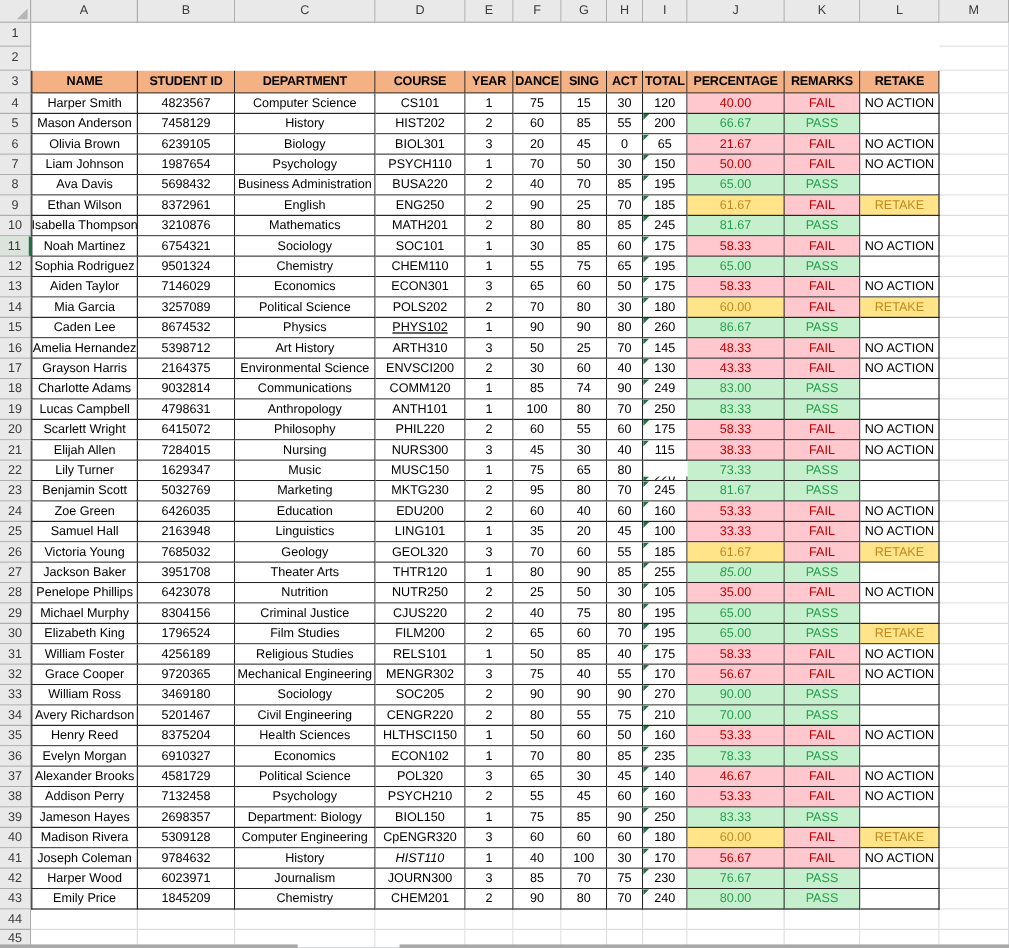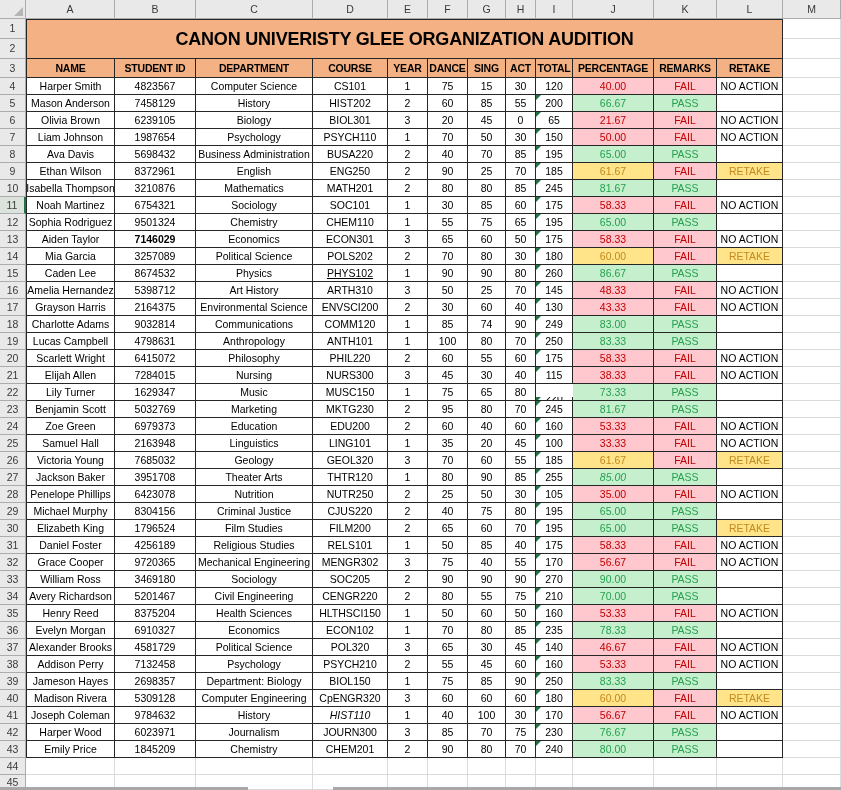--- a/index.html
+++ b/index.html
@@ -45,21 +45,20 @@
     <div class="c ch" style="grid-area: 1 / 7;">F</div>
     <div class="c ch" style="grid-area: 1 / 8;">G</div>
     <div class="c ch" style="grid-area: 1 / 9;">H</div>
     <div class="c ch" style="grid-area: 1 / 10;">I</div>
     <div class="c ch" style="grid-area: 1 / 11;">J</div>
     <div class="c ch" style="grid-area: 1 / 12;">K</div>
     <div class="c ch" style="grid-area: 1 / 13;">L</div>
     <div class="c ch" style="grid-area: 1 / 14;">M</div>
     <div class="c rh" style="grid-area: 2 / 1;">1</div>
     <div class="c rh" style="grid-area: 3 / 1;">2</div>
-    <div class="c title bl" style="grid-area: 2 / 2 / span 2 / span 12;">CANON UNIVERISTY GLEE ORGANIZATION AUDITION</div>
     <div class="c g" style="grid-area: 2 / 14;"></div>
     <div class="c g" style="grid-area: 3 / 14;"></div>
     <div class="c rh" style="grid-area: 4 / 1;">3</div>
     <div class="c hd bl" style="grid-area: 4 / 2;">NAME</div>
     <div class="c hd" style="grid-area: 4 / 3;">STUDENT ID</div>
     <div class="c hd" style="grid-area: 4 / 4;">DEPARTMENT</div>
     <div class="c hd" style="grid-area: 4 / 5;">COURSE</div>
     <div class="c hd" style="grid-area: 4 / 6;">YEAR</div>
     <div class="c hd" style="grid-area: 4 / 7;">DANCE</div>
     <div class="c hd" style="grid-area: 4 / 8;">SING</div>
@@ -190,21 +189,21 @@
     <div class="c tcell" style="grid-area: 13 / 7;">55</div>
     <div class="c tcell" style="grid-area: 13 / 8;">75</div>
     <div class="c tcell" style="grid-area: 13 / 9;">65</div>
     <div class="c tcell" style="grid-area: 13 / 10;">195<span class="tri"></span></div>
     <div class="c tcell f-green" style="grid-area: 13 / 11;">65.00</div>
     <div class="c tcell f-green" style="grid-area: 13 / 12;">PASS</div>
     <div class="c tcell" style="grid-area: 13 / 13;"></div>
     <div class="c g" style="grid-area: 13 / 14;"></div>
     <div class="c rh" style="grid-area: 14 / 1;">13</div>
     <div class="c tcell bl" style="grid-area: 14 / 2;">Aiden Taylor</div>
-    <div class="c tcell" style="grid-area: 14 / 3; font-weight: bold;">7146029</div>
+    <div class="c tcell" style="grid-area: 14 / 3;">7146029</div>
     <div class="c tcell" style="grid-area: 14 / 4;">Economics</div>
     <div class="c tcell" style="grid-area: 14 / 5;">ECON301</div>
     <div class="c tcell" style="grid-area: 14 / 6;">3</div>
     <div class="c tcell" style="grid-area: 14 / 7;">65</div>
     <div class="c tcell" style="grid-area: 14 / 8;">60</div>
     <div class="c tcell" style="grid-area: 14 / 9;">50</div>
     <div class="c tcell" style="grid-area: 14 / 10;">175<span class="tri"></span></div>
     <div class="c tcell f-pink" style="grid-area: 14 / 11;">58.33</div>
     <div class="c tcell f-pink" style="grid-area: 14 / 12;">FAIL</div>
     <div class="c tcell" style="grid-area: 14 / 13;">NO ACTION</div>
@@ -344,21 +343,21 @@
     <div class="c tcell" style="grid-area: 24 / 7;">95</div>
     <div class="c tcell" style="grid-area: 24 / 8;">80</div>
     <div class="c tcell" style="grid-area: 24 / 9;">70</div>
     <div class="c tcell" style="grid-area: 24 / 10;">245<span class="tri"></span></div>
     <div class="c tcell f-green" style="grid-area: 24 / 11;">81.67</div>
     <div class="c tcell f-green" style="grid-area: 24 / 12;">PASS</div>
     <div class="c tcell" style="grid-area: 24 / 13;"></div>
     <div class="c g" style="grid-area: 24 / 14;"></div>
     <div class="c rh" style="grid-area: 25 / 1;">24</div>
     <div class="c tcell bl" style="grid-area: 25 / 2;">Zoe Green</div>
-    <div class="c tcell" style="grid-area: 25 / 3;">6979373</div>
+    <div class="c tcell" style="grid-area: 25 / 3;">6426035</div>
     <div class="c tcell" style="grid-area: 25 / 4;">Education</div>
     <div class="c tcell" style="grid-area: 25 / 5;">EDU200</div>
     <div class="c tcell" style="grid-area: 25 / 6;">2</div>
     <div class="c tcell" style="grid-area: 25 / 7;">60</div>
     <div class="c tcell" style="grid-area: 25 / 8;">40</div>
     <div class="c tcell" style="grid-area: 25 / 9;">60</div>
     <div class="c tcell" style="grid-area: 25 / 10;">160<span class="tri"></span></div>
     <div class="c tcell f-pink" style="grid-area: 25 / 11;">53.33</div>
     <div class="c tcell f-pink" style="grid-area: 25 / 12;">FAIL</div>
     <div class="c tcell" style="grid-area: 25 / 13;">NO ACTION</div>
@@ -441,21 +440,21 @@
     <div class="c tcell" style="grid-area: 31 / 6;">2</div>
     <div class="c tcell" style="grid-area: 31 / 7;">65</div>
     <div class="c tcell" style="grid-area: 31 / 8;">60</div>
     <div class="c tcell" style="grid-area: 31 / 9;">70</div>
     <div class="c tcell" style="grid-area: 31 / 10;">195<span class="tri"></span></div>
     <div class="c tcell f-green" style="grid-area: 31 / 11;">65.00</div>
     <div class="c tcell f-green" style="grid-area: 31 / 12;">PASS</div>
     <div class="c tcell f-yellow" style="grid-area: 31 / 13;">RETAKE</div>
     <div class="c g" style="grid-area: 31 / 14;"></div>
     <div class="c rh" style="grid-area: 32 / 1;">31</div>
-    <div class="c tcell bl" style="grid-area: 32 / 2;">Daniel Foster</div>
+    <div class="c tcell bl" style="grid-area: 32 / 2;">William Foster</div>
     <div class="c tcell" style="grid-area: 32 / 3;">4256189</div>
     <div class="c tcell" style="grid-area: 32 / 4;">Religious Studies</div>
     <div class="c tcell" style="grid-area: 32 / 5;">RELS101</div>
     <div class="c tcell" style="grid-area: 32 / 6;">1</div>
     <div class="c tcell" style="grid-area: 32 / 7;">50</div>
     <div class="c tcell" style="grid-area: 32 / 8;">85</div>
     <div class="c tcell" style="grid-area: 32 / 9;">40</div>
     <div class="c tcell" style="grid-area: 32 / 10;">175<span class="tri"></span></div>
     <div class="c tcell f-pink" style="grid-area: 32 / 11;">58.33</div>
     <div class="c tcell f-pink" style="grid-area: 32 / 12;">FAIL</div>

